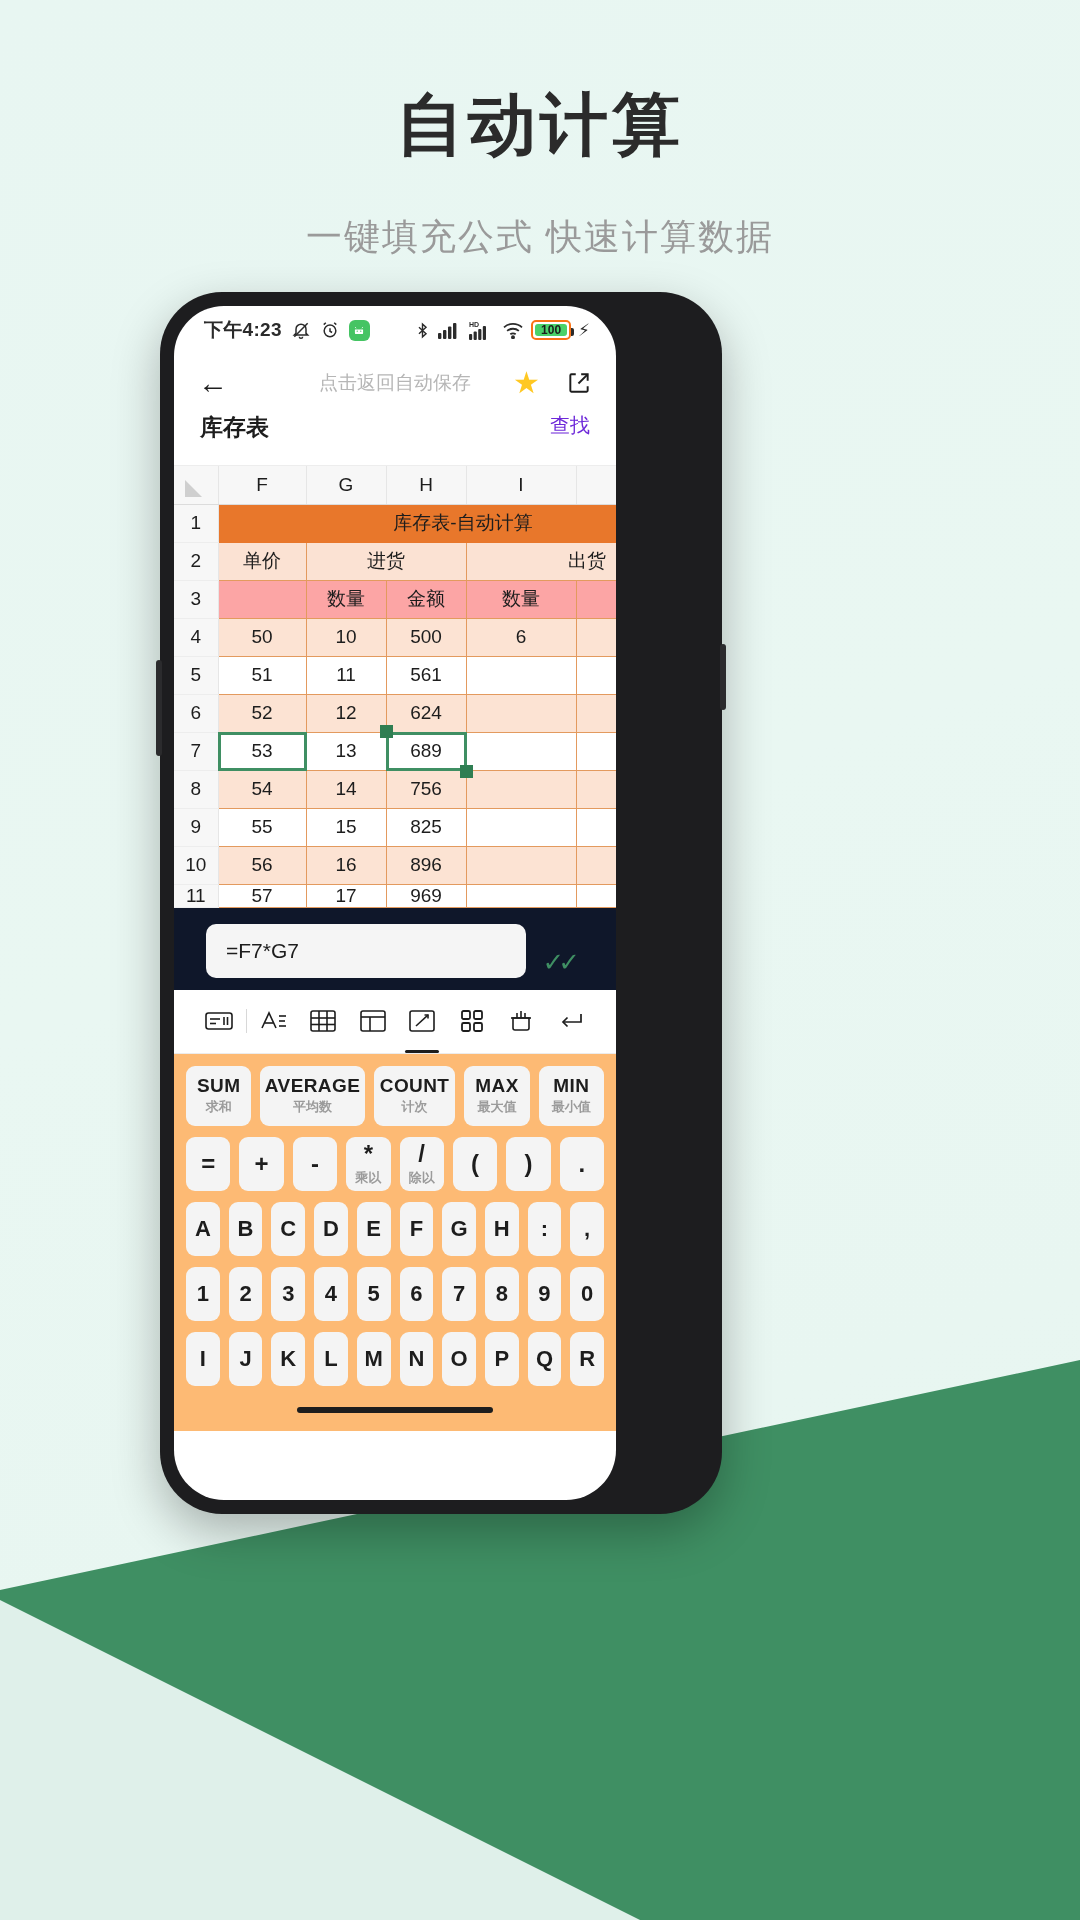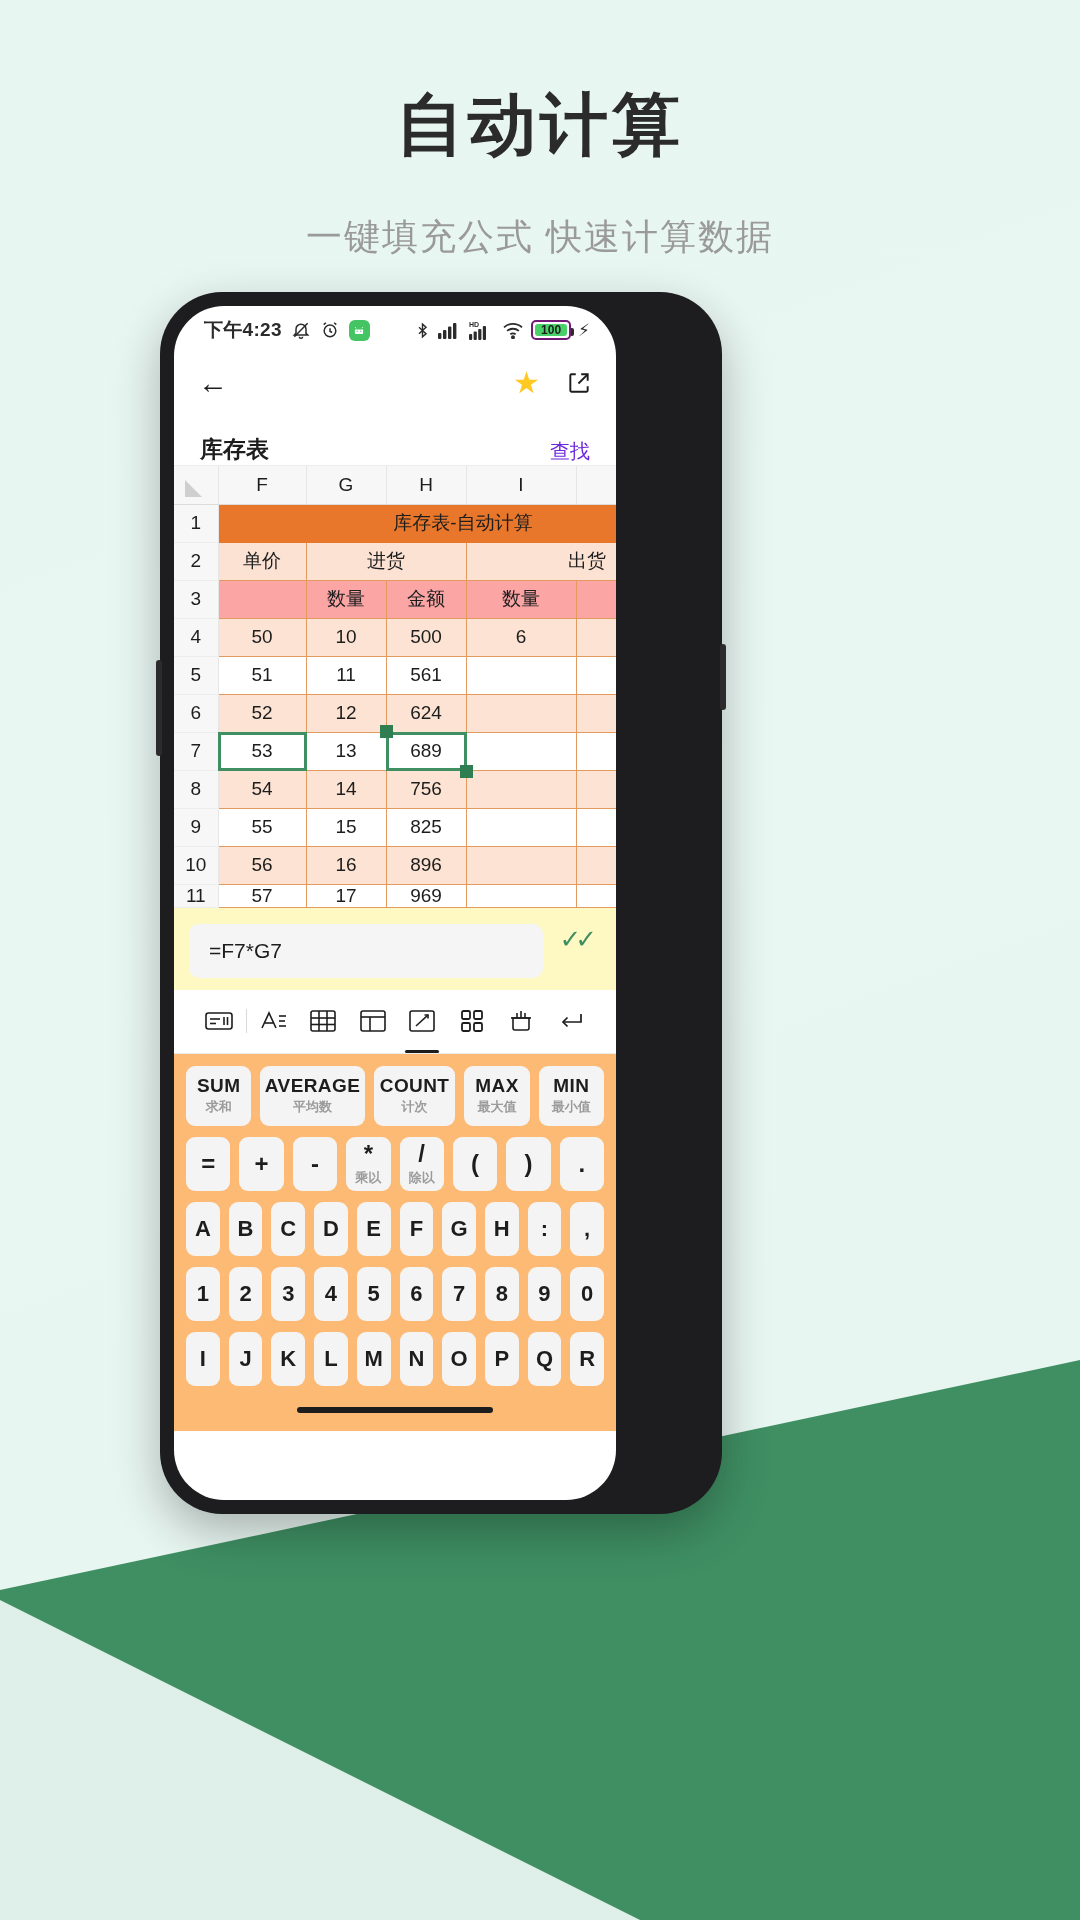--- a/index.html
+++ b/index.html
@@ -81,21 +81,21 @@
   .sb-left { display: flex; align-items: center; gap: 9px; }
   .sb-right { display: flex; align-items: center; gap: 7px; }
   .sb-time { font-size: 19px; letter-spacing: .3px; }
   .ic { display: inline-block; line-height: 0; }
   .appdot {
     width: 21px; height: 21px; border-radius: 6px; background: #45c463;
     display: flex; align-items: center; justify-content: center;
     font-size: 12px; color: #fff;
   }
   .battery {
-    width: 40px; height: 20px; border: 2px solid #701a75; border-radius: 5px;
+    width: 40px; height: 20px; border: 2px solid #f97316; border-radius: 5px;
     position: relative; display: flex; align-items: center; justify-content: center;
     background: #fff;
   }
   .battery .fill {
     position: absolute; inset: 2px; background: #4ad16a; border-radius: 3px;
   }
   .battery span {
     position: relative; font-size: 12px; font-weight: bold; color: #1c1c1c;
   }
   .battery::after {
@@ -115,21 +115,21 @@
     font-size: 19px; color: #b6b6b6; pointer-events: none;
   }
   .appbar-right {
     margin-left: auto; display: flex; align-items: center; gap: 26px; z-index: 2;
   }
   .star { color: #ffc822; font-size: 30px; line-height: 1; }
   .share-ic { width: 26px; height: 26px; }
 
   
   .sheetbar {
-    height: 54px; display: flex; align-items: flex-end; justify-content: space-between;
+    height: 54px; display: flex; align-items: flex-start; justify-content: space-between;
     padding: 0 26px; border-bottom: 1px solid #ededed;
   }
   .sheetname { font-size: 23px; font-weight: bold; color: #1d1d1d; }
   .findbtn { font-size: 20px; color: #6d28d9; }
 
   
   .sheet { position: relative; }
   table.grid { border-collapse: collapse; table-layout: fixed; width: 534px; }
   table.grid td, table.grid th {
     font-size: 19px; color: #1d1d1d; text-align: center;
@@ -171,23 +171,23 @@
   }
   .range-box {
     position: absolute; border: 3px solid #3f8f63; z-index: 4; pointer-events: none;
   }
   .handle {
     position: absolute; width: 13px; height: 13px; background: #2f7e52; z-index: 6;
   }
 
   
   .formula-wrap {
-    padding: 16px 15px 12px;
-    display: flex; align-items: flex-start; gap: 16px;
-    background: #fef9c3;
+    padding: 16px 32px 12px;
+    display: flex; align-items: flex-end; gap: 16px;
+    background: #0f172a;
   }
   .formula-input {
     flex: 1; height: 54px; background: #f5f5f5; border-radius: 10px;
     display: flex; align-items: center; padding: 0 20px;
     font-size: 21px; color: #1d1d1d;
   }
   .check-ic { color: #3f8f63; font-size: 26px; letter-spacing: -6px; padding-right: 10px; }
 
   
   .toolbar {
@@ -299,20 +299,21 @@
       <span class="battery">
         <i class="fill"></i>
             <span>100</span>
       </span>
       <span class="bolt">⚡</span>
     </div>
   </div>
 
   <div class="appbar">
     <span class="back-arrow">←</span>
+    <div class="autosave">点击返回自动保存</div>
     <div class="appbar-right">
       <span class="star">★</span>
       <span class="share-ic">
         <svg width="26" height="26" viewBox="0 0 24 24" fill="none" stroke="#1d1d1d" stroke-width="1.8">
           <path d="M9 4H5a1 1 0 0 0-1 1v14a1 1 0 0 0 1 1h14a1 1 0 0 0 1-1v-4"></path>
           <path d="M14 4h6v6"></path>
               <path d="M20 4l-8.5 8.5"></path>
         </svg>
       </span>
     </div>

